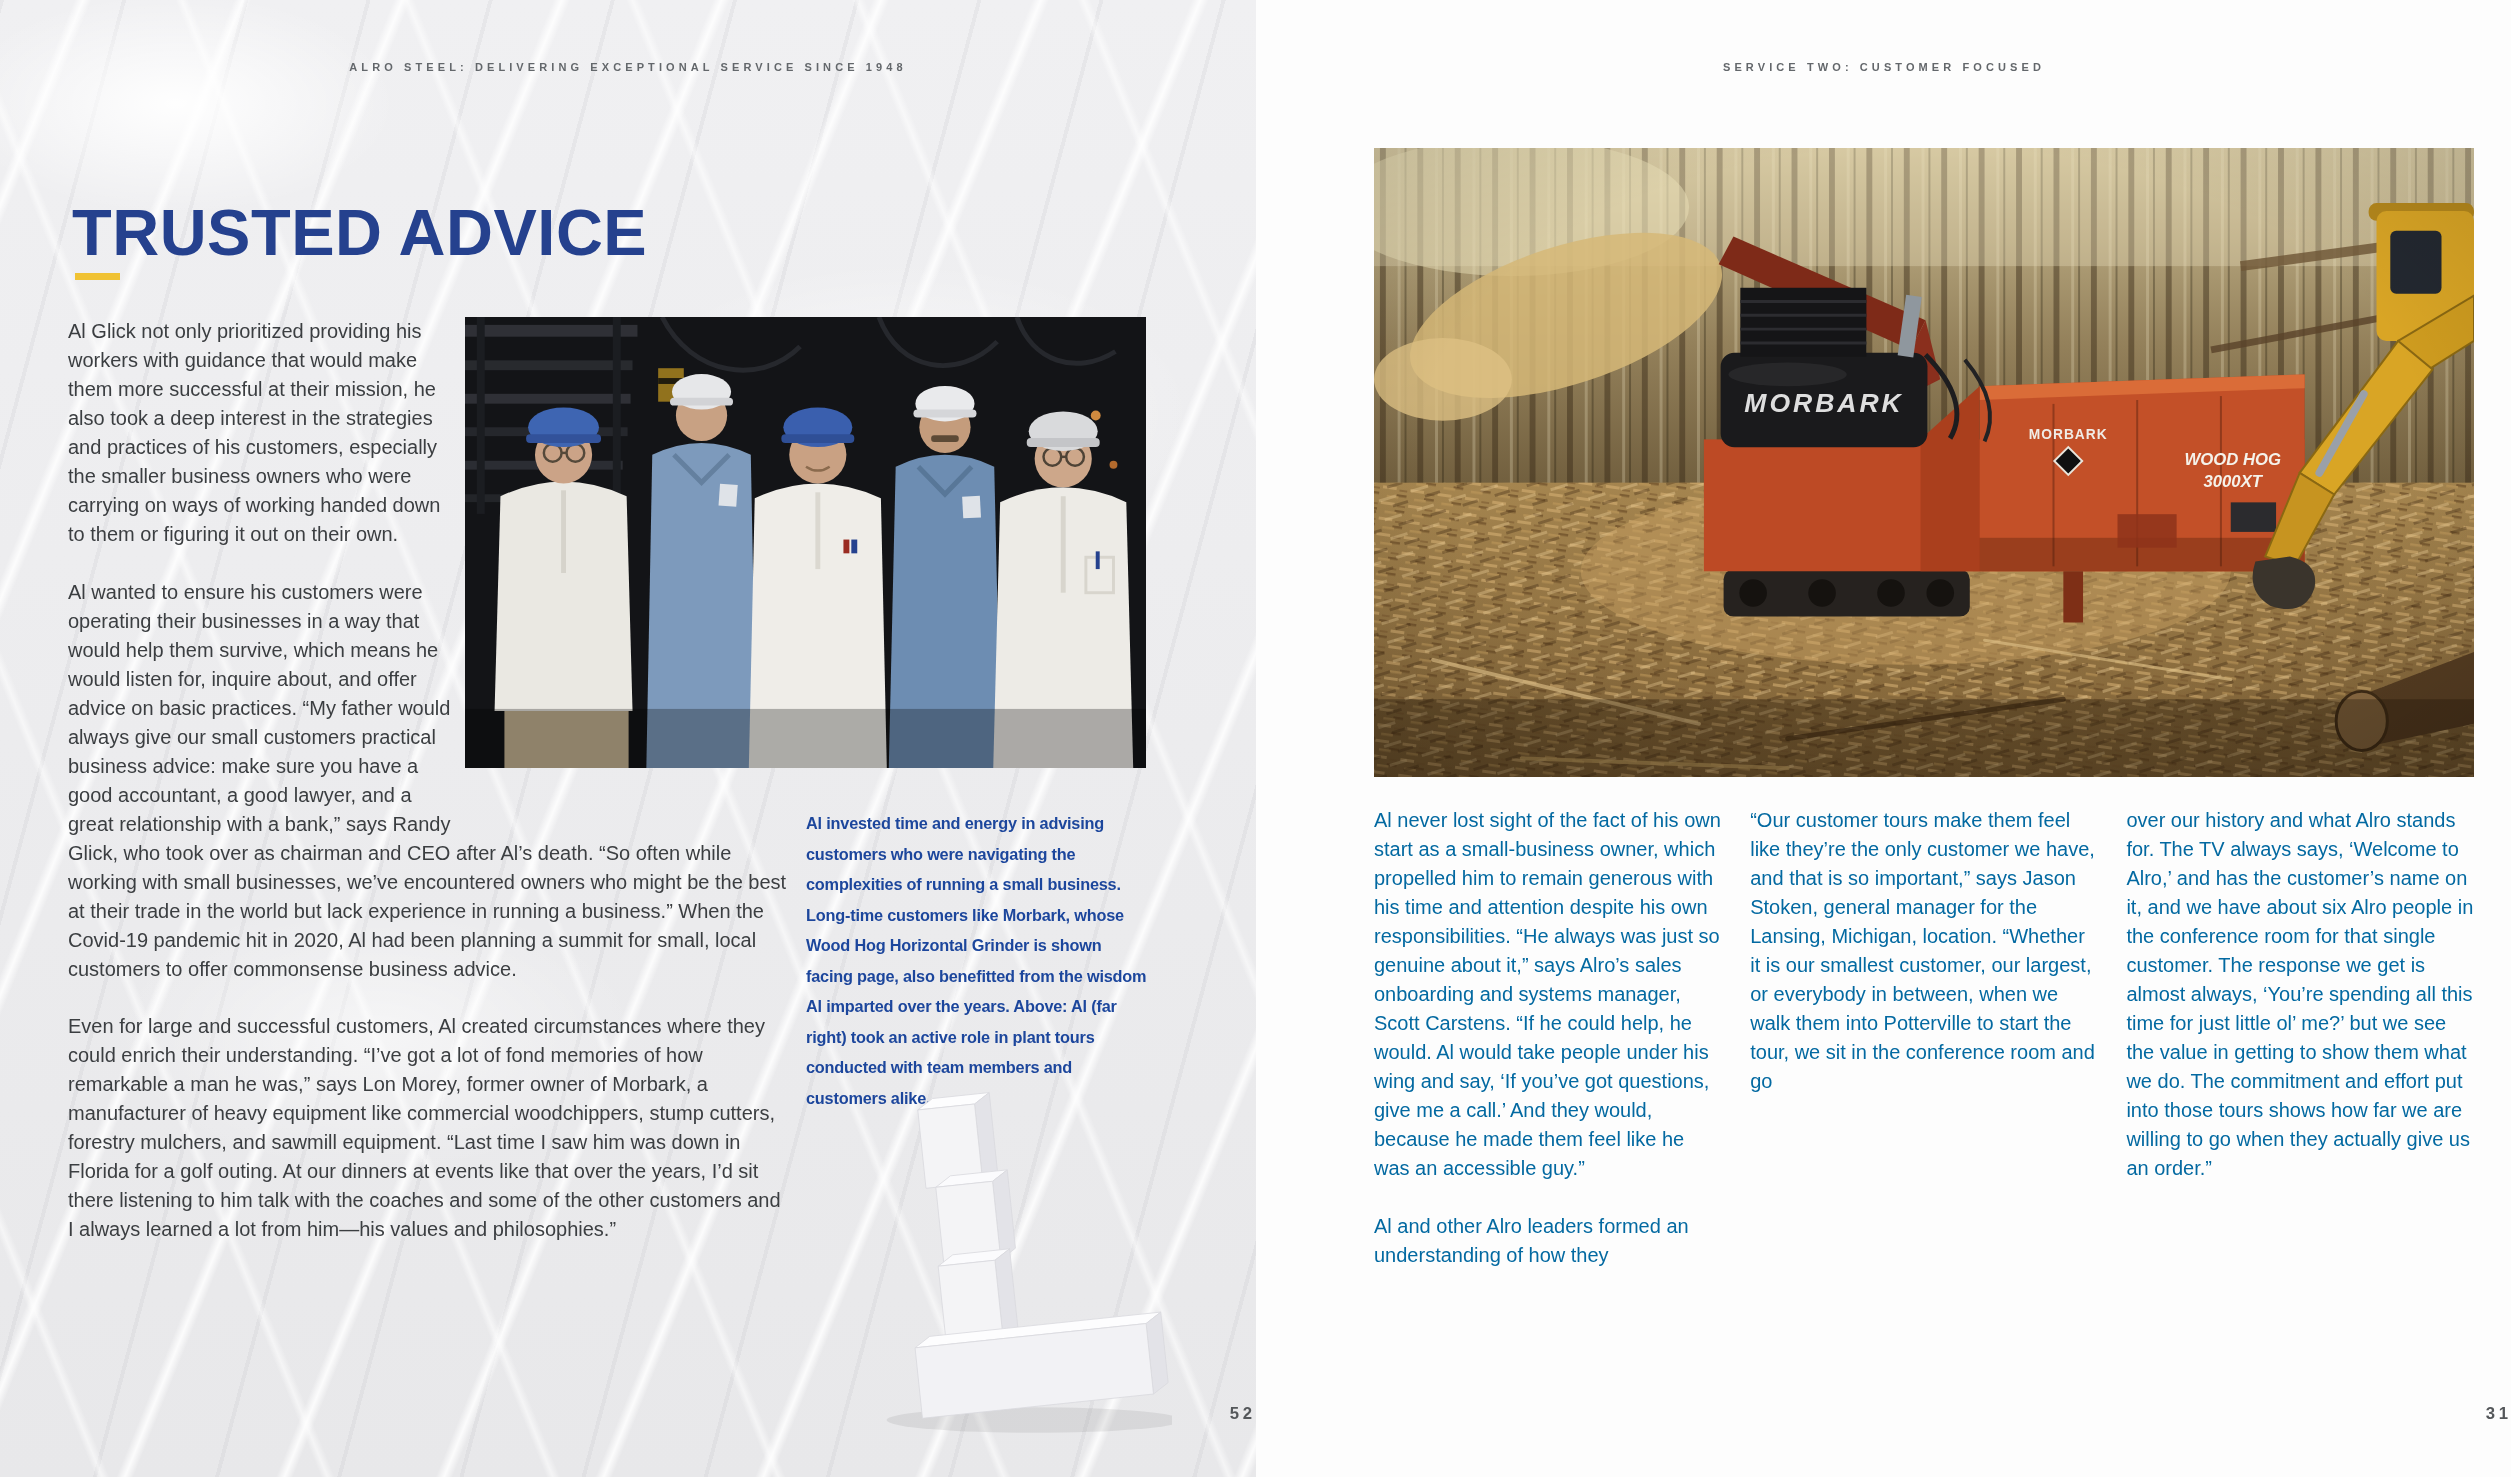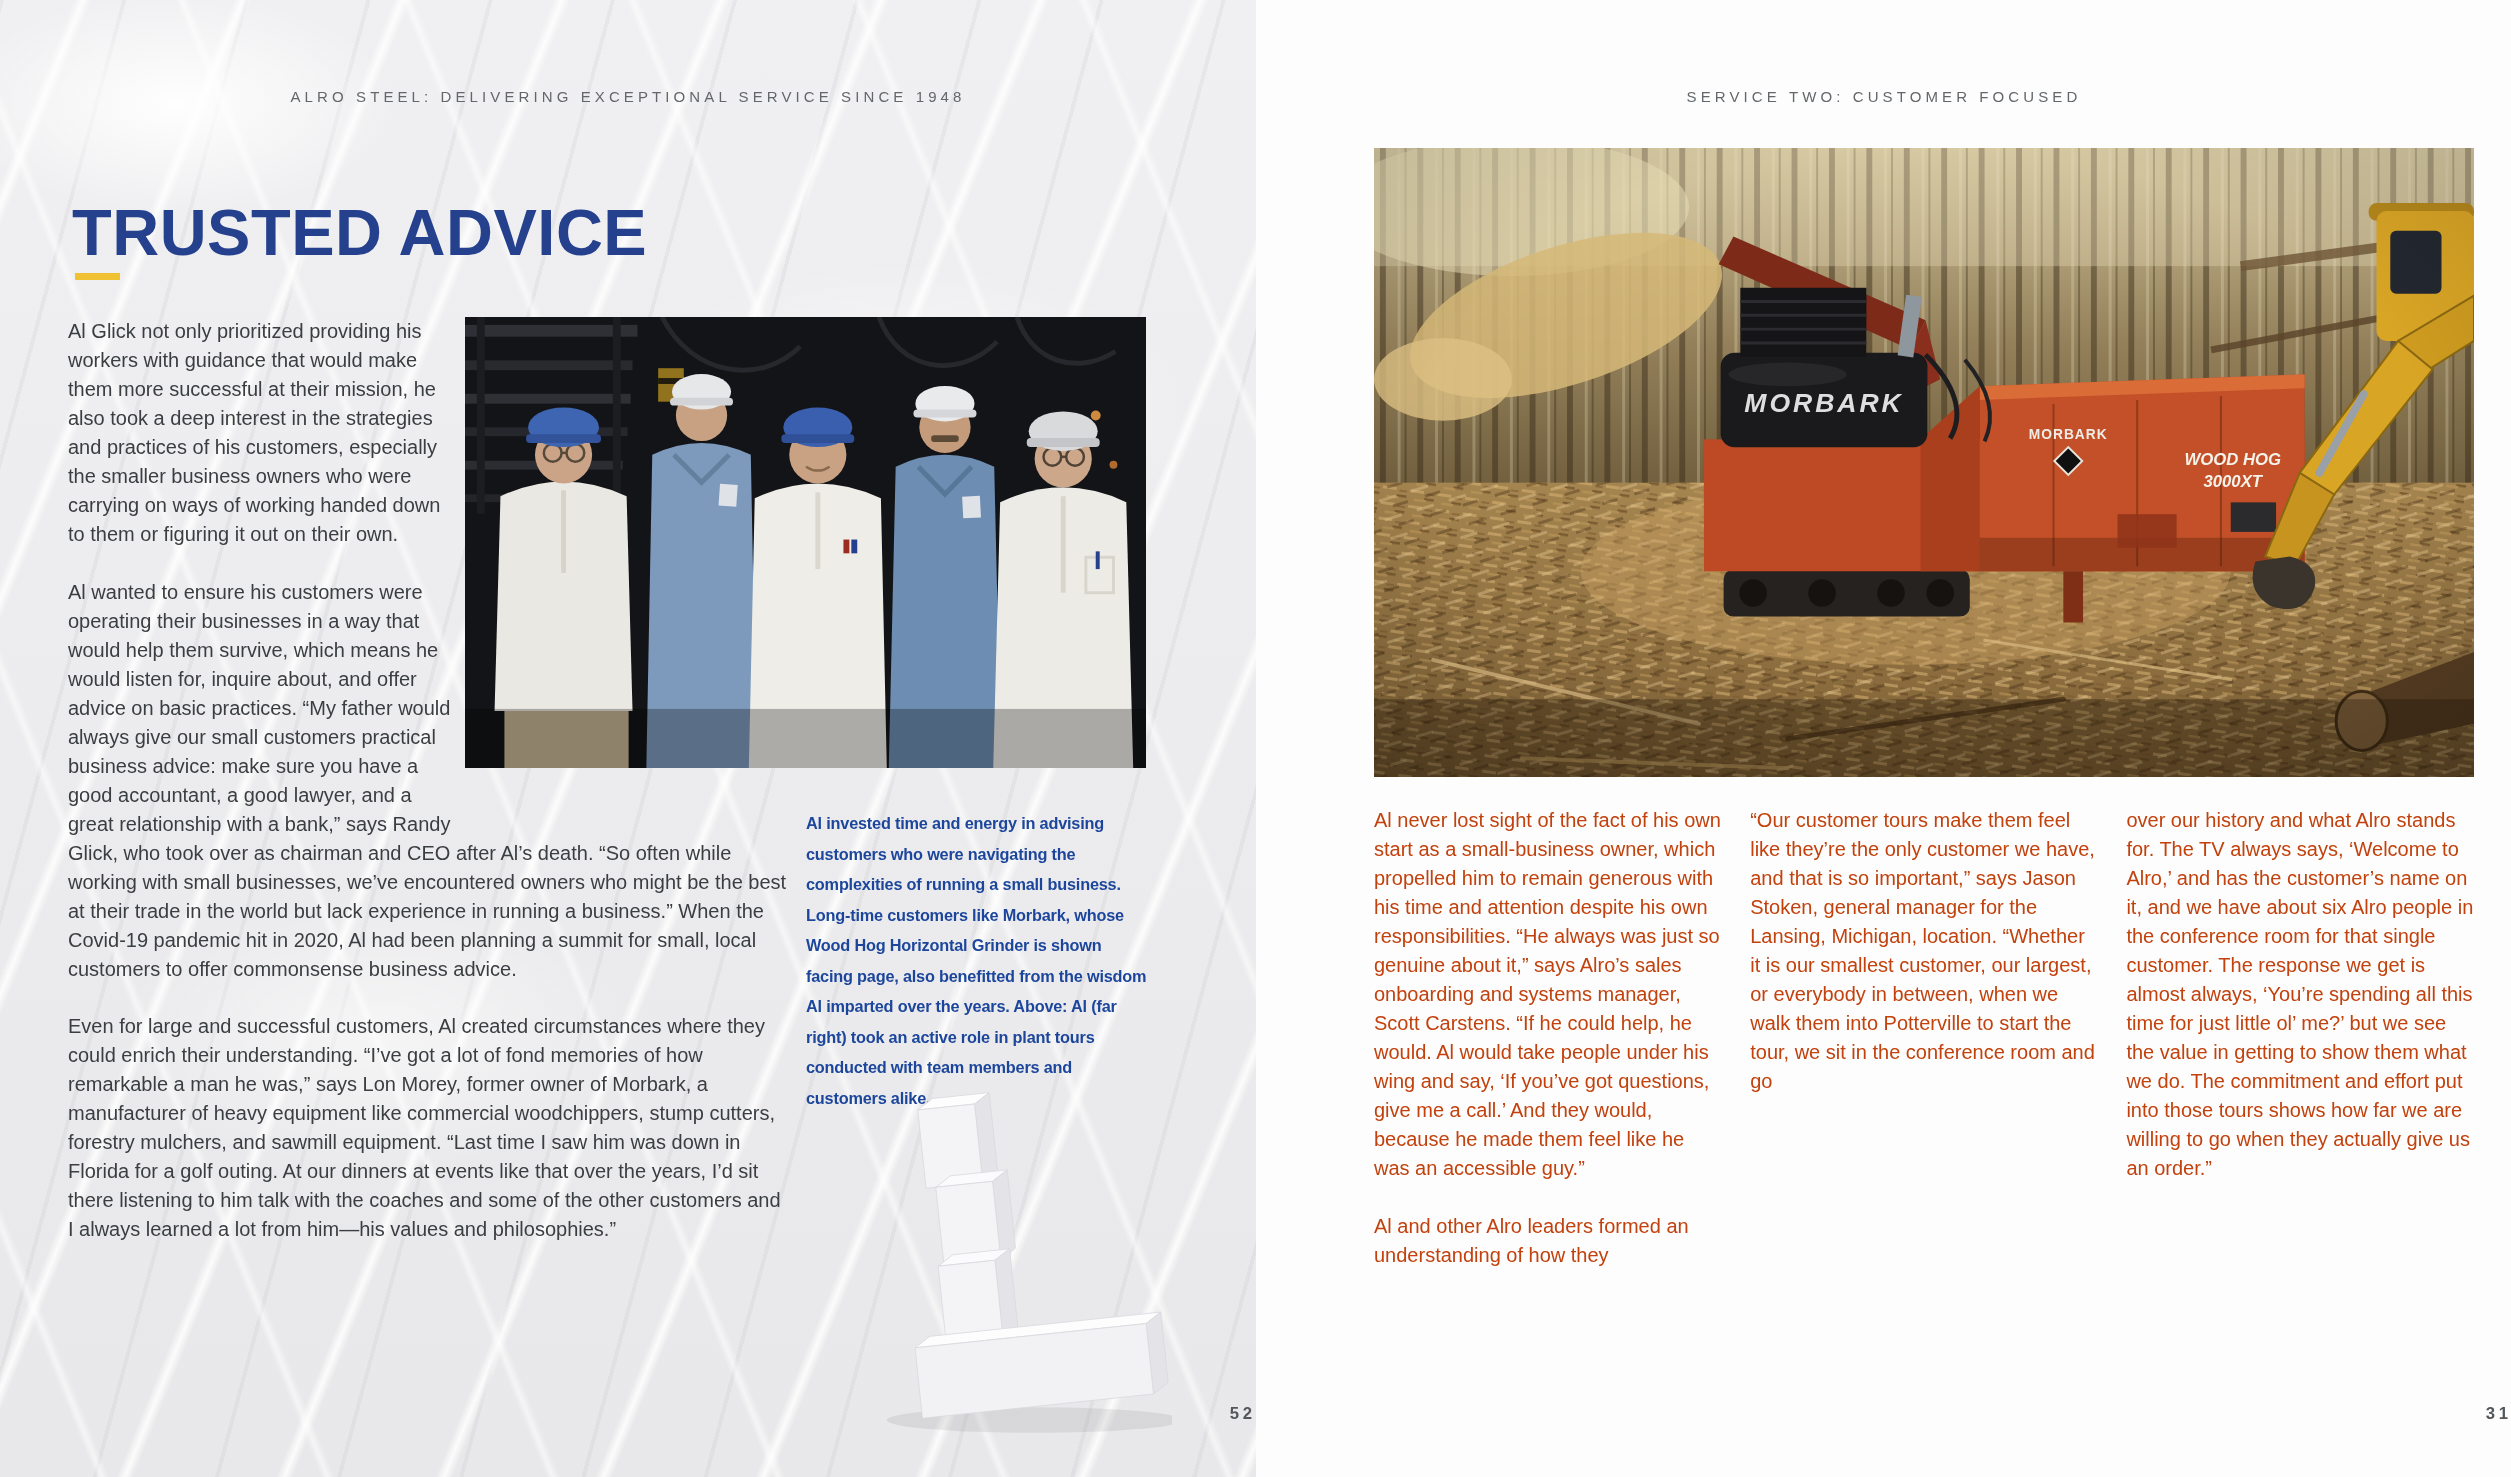--- a/index.html
+++ b/index.html
@@ -10,38 +10,38 @@
     background-image:
       radial-gradient(ellipse 315px 158px at 14% 7%, rgba(255,255,255,.95), rgba(255,255,255,0) 70%),
       radial-gradient(ellipse 414px 217px at 72% 28%, rgba(255,255,255,.7), rgba(255,255,255,0) 70%),
       radial-gradient(ellipse 374px 197px at 30% 70%, rgba(255,255,255,.55), rgba(255,255,255,0) 70%),
       repeating-linear-gradient(112deg, rgba(255,255,255,0) 0 69px, rgba(255,255,255,.85) 77px, rgba(255,255,255,0) 85px, rgba(255,255,255,0) 148px),
       repeating-linear-gradient(68deg, rgba(255,255,255,0) 0 89px, rgba(255,255,255,.55) 95px, rgba(255,255,255,0) 102px, rgba(255,255,255,0) 209px),
       repeating-linear-gradient(105deg, rgba(175,175,182,.14) 0 3.9px, rgba(175,175,182,0) 3.9px 118px),
       linear-gradient(180deg,#f0f0f2 0%,#e8e8ea 100%);}
   .page-right{left:1256px;background:#fdfdfd;}
   .page-header{position:absolute;top:61px;left:0;width:100%;text-align:center;
-    font-size:15px;font-weight:400;letter-spacing:4.1px;color:#63676b;margin-top:27px;}
+    font-size:11px;font-weight:700;letter-spacing:4.1px;color:#63676b;}
   .title{position:absolute;left:72px;top:195px;margin:0;font-size:65px;font-weight:700;
     letter-spacing:0.5px;color:#25418e;}
   .title-dash{position:absolute;left:75px;top:273px;width:45px;height:6.9px;background:#f0c233;}
   .left-text{position:absolute;left:68px;top:317px;width:721px;
     font-size:20px;line-height:29px;color:#3b3e41;}
   .left-text p{margin:0 0 28.6px 0;}
   .float-spacer{float:right;width:332px;height:507px;}
   .photo-left{position:absolute;left:465px;top:317px;width:681px;height:451px;margin:0;}
   .photo-left svg,.photo-right svg,.l-graphic svg{display:block;width:100%;height:100%;}
   .caption{position:absolute;left:806px;top:808px;width:341px;
     font-size:16.3px;line-height:30.5px;font-weight:700;letter-spacing:-0.2px;color:#1c469c;}
   .l-graphic{position:absolute;left:857px;top:1087px;width:315px;height:355px;}
   .page-num{position:absolute;bottom:54px;left:0;width:100%;text-align:right;
     font-size:16.7px;font-weight:700;letter-spacing:3.9px;color:#54575a;}
   .photo-right{position:absolute;left:118px;top:148px;width:1100px;height:629px;margin:0;}
   .cols{position:absolute;left:118px;top:806px;width:1101px;display:flex;gap:27.6px;
-    font-size:20px;line-height:29px;color:#c2410c;}
+    font-size:20px;line-height:29px;color:#0369a1;}
   .col{width:349px;}
   .col p{margin:0 0 28.6px 0;}
 </style>
 </head>
 <body>
 
 <div class="spread">
 
   <section class="page page-left">
     <div class="page-header">ALRO STEEL: DELIVERING EXCEPTIONAL SERVICE SINCE 1948</div>

